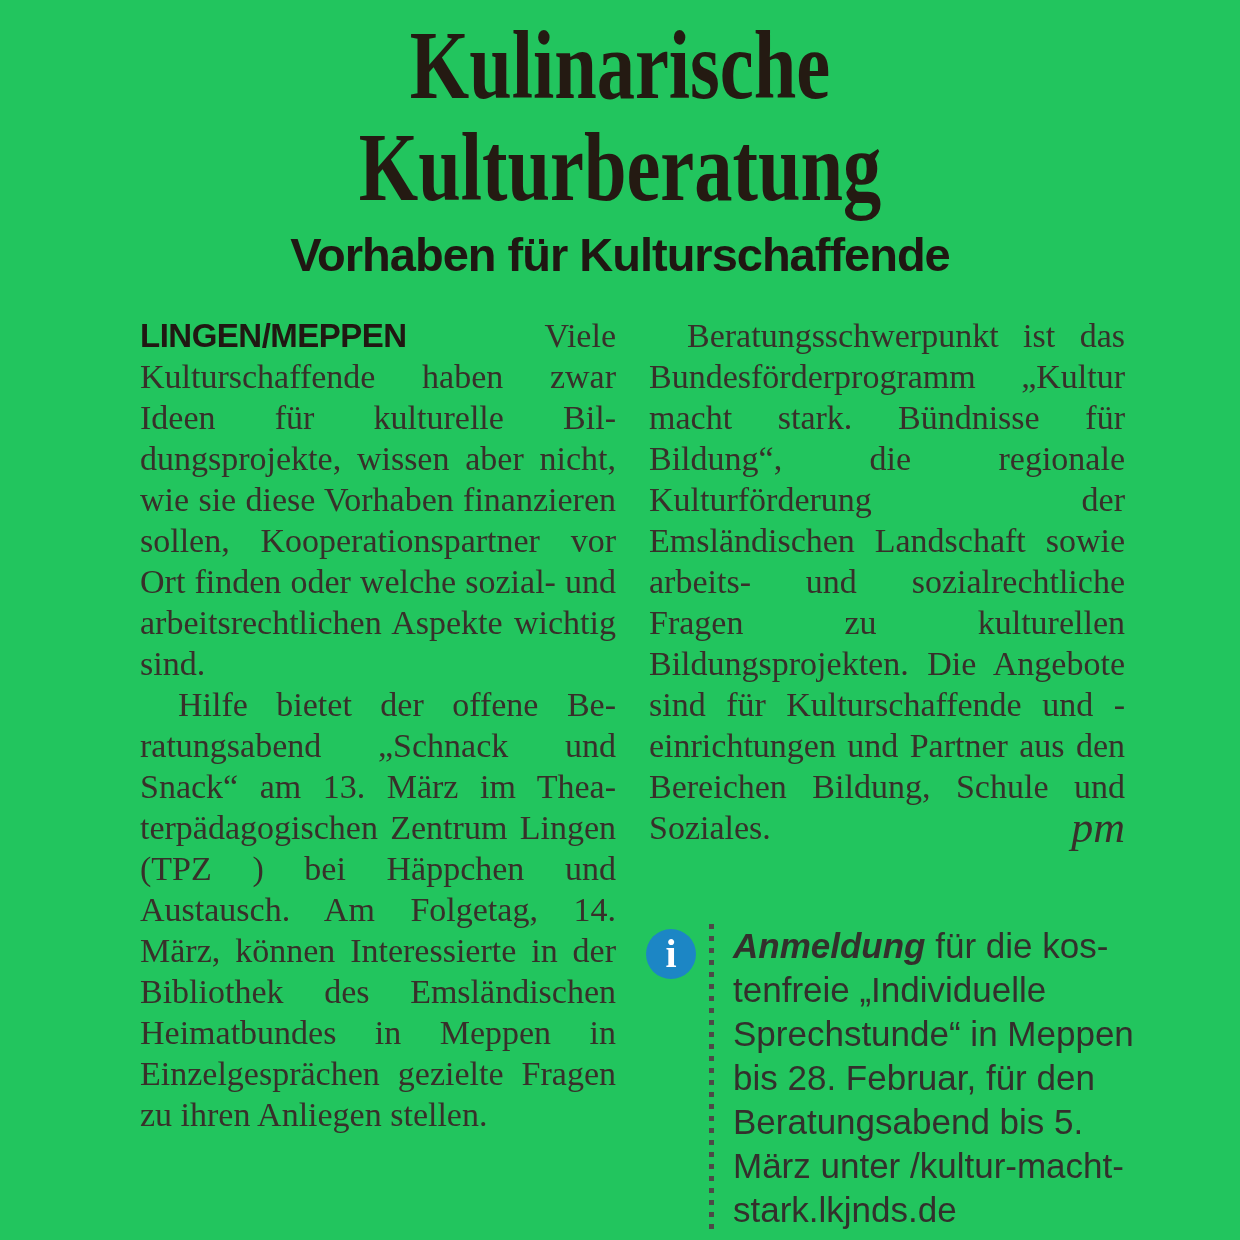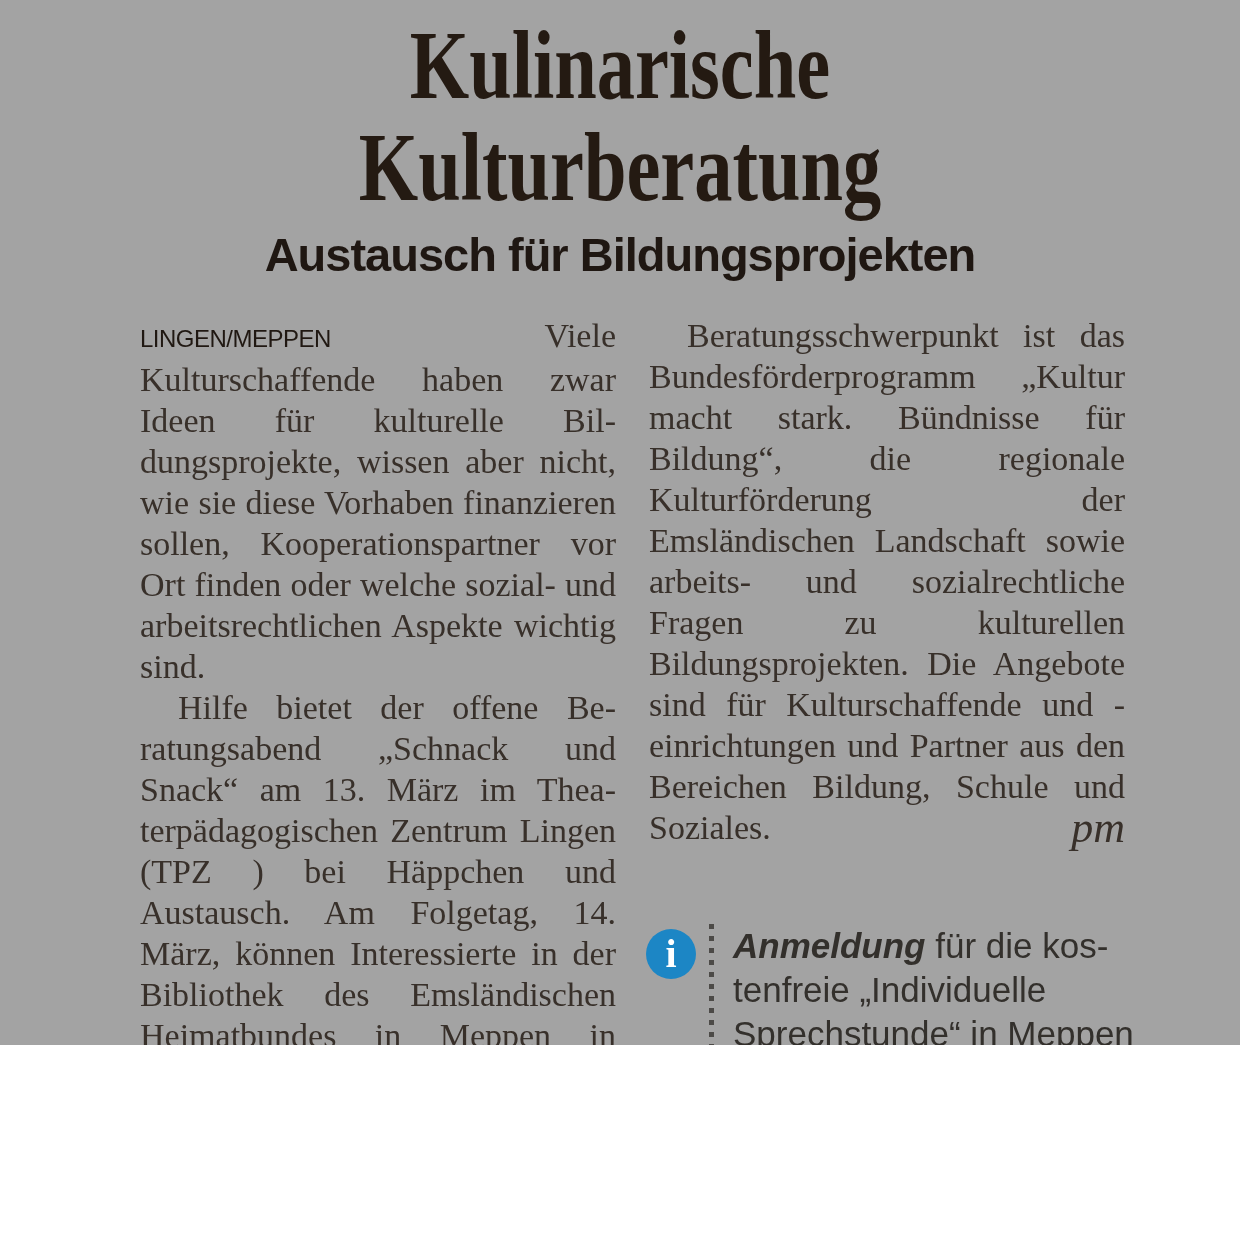--- a/index.html
+++ b/index.html
@@ -1,20 +1,20 @@
 <!DOCTYPE html>
 <html lang="de"><head>
 <meta charset="utf-8">
 <style>
   html, body { margin: 0; padding: 0; background: #ffffff; }
   .page {
     position: relative;
     width: 1240px;
-    height: 1045px;
-    background: #a3a3a3;
+    height: 1240px;
+    background: #22c55e;
     overflow: hidden;
     font-family: "Liberation Serif", serif;
     color: #38302a;
   }
 
   
   .headline {
     position: absolute;
     top: 14px;
     left: 0;
@@ -60,22 +60,22 @@
     line-height: 41px;
     text-align: justify;
     hyphens: auto;
     -webkit-hyphens: auto;
   }
   .col { width: 476px; flex: 0 0 auto; }
   .col p { margin: 0; }
   .indent { text-indent: 38px; }
   .dateline {
     font-family: "Liberation Sans", sans-serif;
-    font-weight: normal;
-    font-size: 24px;
+    font-weight: bold;
+    font-size: 33px;
     letter-spacing: -0.5px;
     color: #201812;
   }
   .with-author { position: relative; }
   .author {
     position: absolute;
     right: 0;
     bottom: 0;
     font-style: italic;
     font-size: 44px;
@@ -128,21 +128,21 @@
 </head>
 <body>
 
 <div class="page">
 
   <h1 class="headline">
     <span style="display:block">Kulinarische</span>
     <span style="display:block">Kulturberatung</span>
   </h1>
 
-  <h2 class="subtitle">Austausch für Bildungsprojekten</h2>
+  <h2 class="subtitle">Vorhaben für Kulturschaffende</h2>
 
   <div class="columns">
     <div class="col">
       <p><span class="dateline">LINGEN/MEPPEN</span> <span>Viele Kulturschaffende haben zwar Ideen für kulturelle Bil­dungsprojekte, wissen aber nicht, wie sie diese Vorhaben finanzieren sollen, Koopera­tionspartner vor Ort finden oder welche sozial- und ar­beitsrechtlichen Aspekte wichtig sind.</span></p>
       <p class="indent">Hilfe bietet der offene Be­ratungsabend „Schnack und Snack“ am 13. März im Thea­terpädagogischen Zentrum Lingen (TPZ ) bei Häppchen und Austausch. Am Folgetag, 14. März, können Interessier­te in der Bibliothek des Ems­ländischen Heimatbundes in Meppen in Einzelgesprächen gezielte Fragen zu ihren An­liegen stellen.</p>
     </div>
     <div class="col">
       <p class="indent with-author"><span>Beratungsschwerpunkt ist das Bundesförderprogramm „Kultur macht stark. Bünd­nisse für Bildung“, die regio­nale Kulturförderung der Emsländischen Landschaft sowie arbeits- und sozial­rechtliche Fragen zu kultu­rellen Bildungsprojekten. Die Angebote sind für Kultur­schaffende und -einrichtun­gen und Partner aus den Be­reichen Bildung, Schule und Soziales.</span><span class="author">pm</span></p>
     </div>
   </div>

